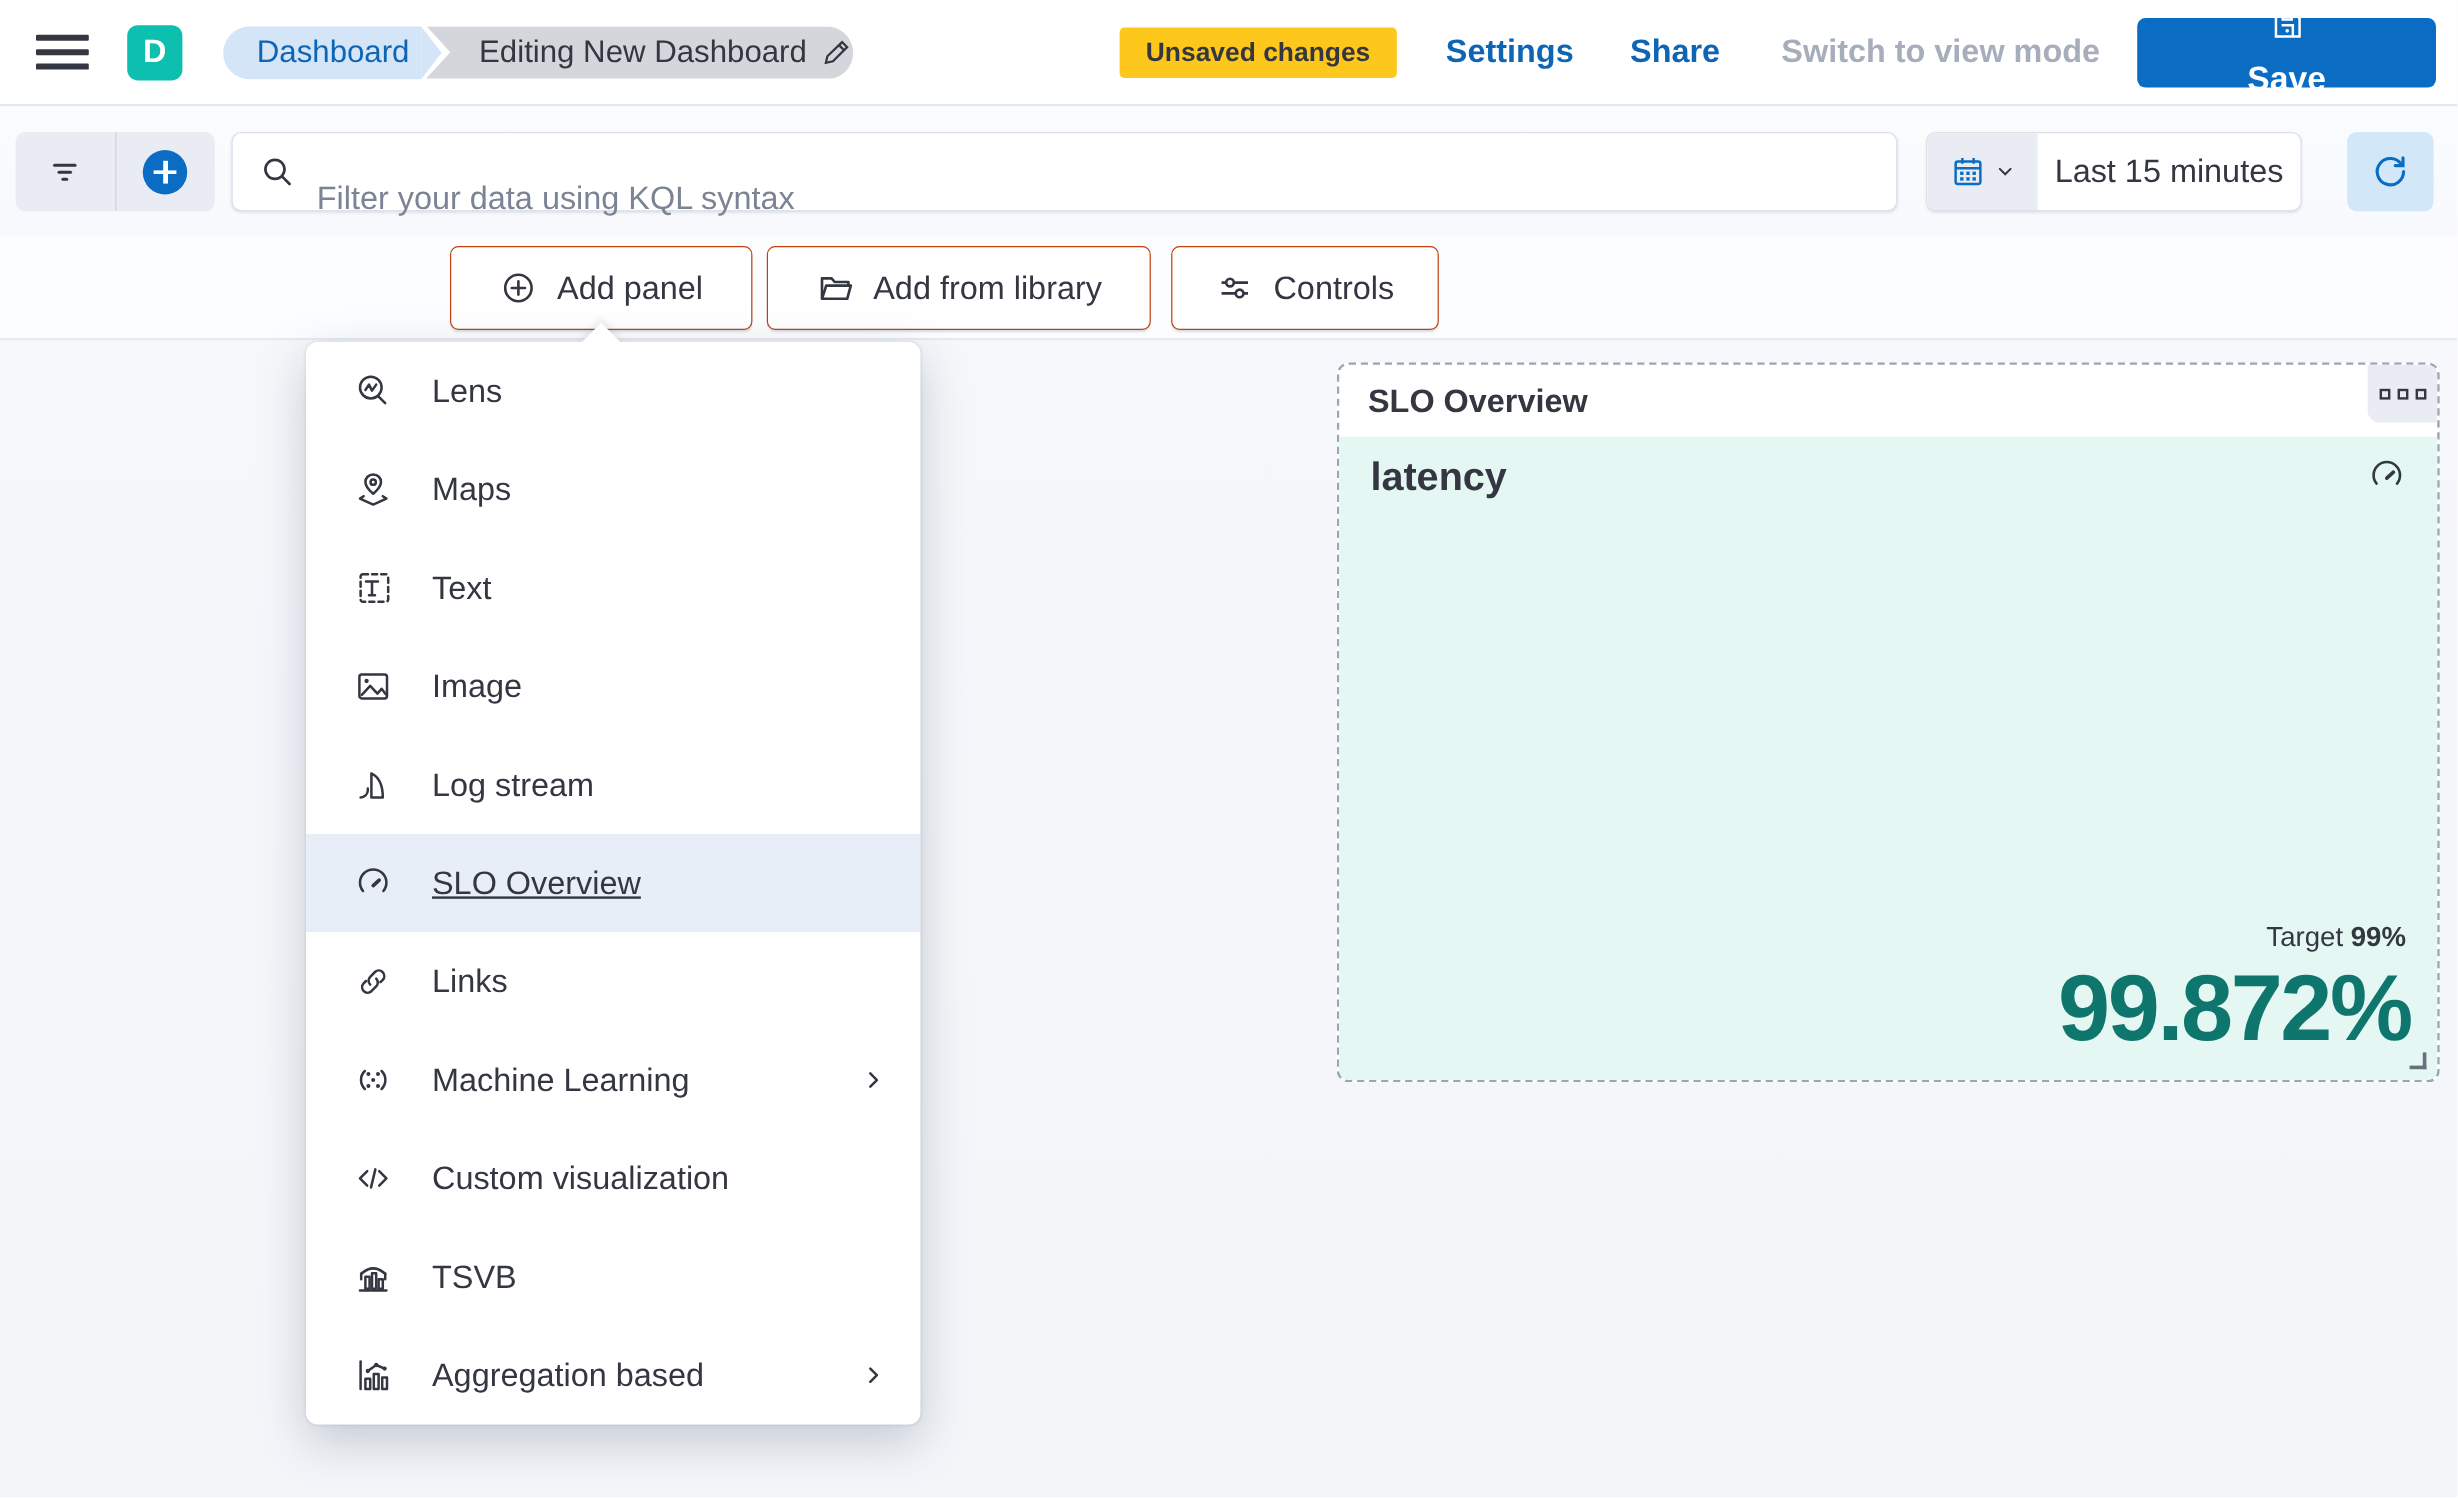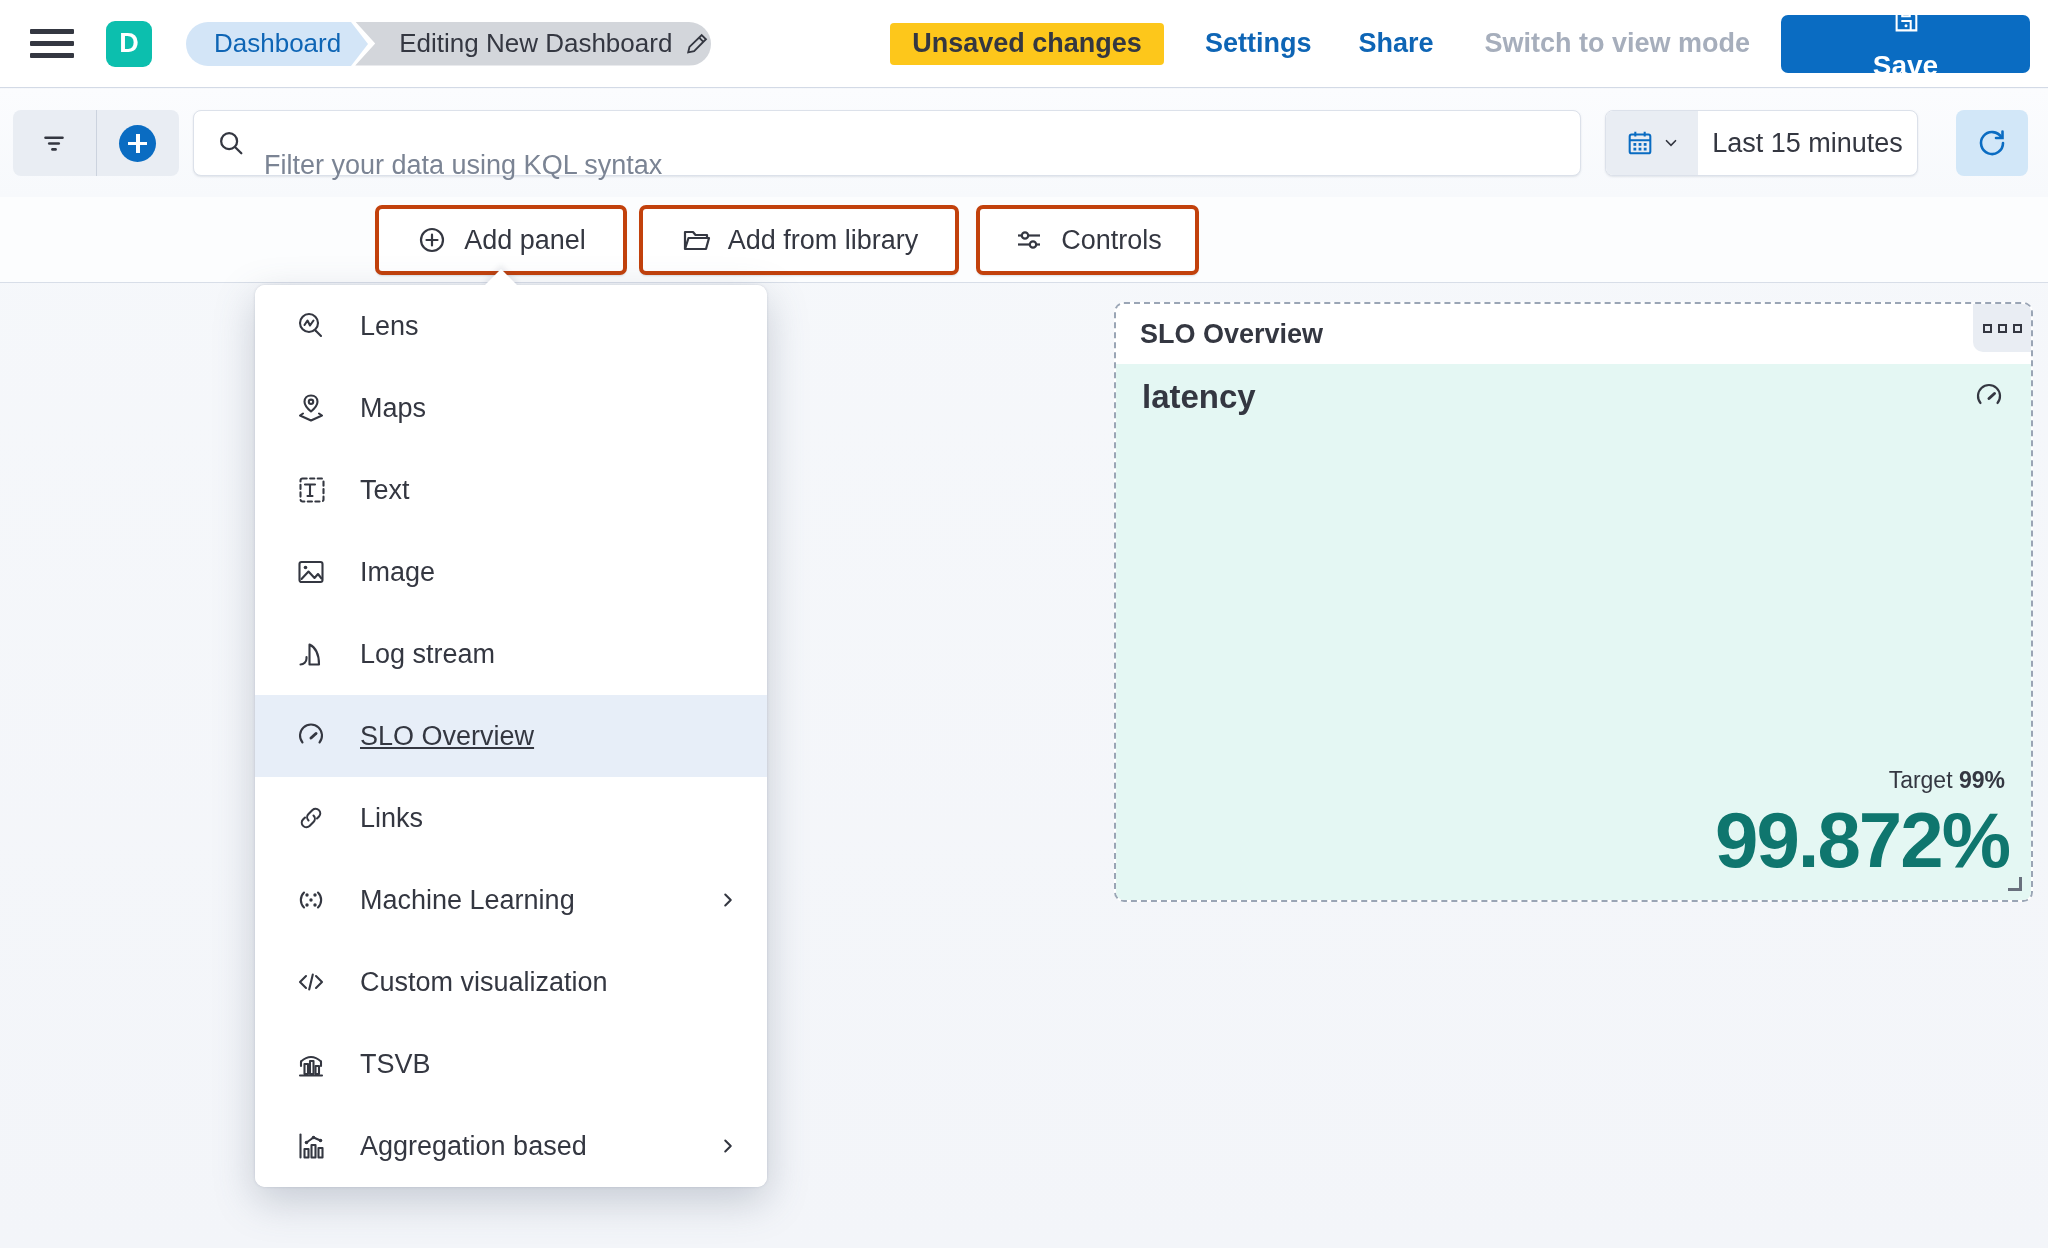--- a/index.html
+++ b/index.html
@@ -25,21 +25,21 @@
             border-top:22px solid transparent; border-bottom:22px solid transparent;
             border-left:17px solid #d3e5f7; }
   .crumb2 { position:relative; height:44px; margin-left:4px; width:356px; border-radius:0 22px 22px 0;
             overflow:hidden; cursor:pointer; }
   .crumb2 .shape { position:absolute; inset:0; background:#d3d6db;
             clip-path:polygon(0 0,100% 0,100% 100%,0 100%,20px 50%); }
   .crumb2 .inner { position:relative; height:100%; display:flex; align-items:center;
             padding:0 20px 0 44px; gap:12px; }
   .crumb2 .lbl { font-size:26px; font-weight:500; color:#343741; white-space:nowrap; }
   .header-right { margin-left:auto; display:flex; align-items:center; margin-right:18px; }
-  .badge-unsaved { background:#fdc71b; color:#343741; font-size:27px; font-weight:600;
+  .badge-unsaved { background:#fdc71b; color:#343741; font-size:22px; font-weight:600;
             height:42px; display:flex; align-items:center; padding:0 22px; border-radius:4px; }
   .hlink { font-size:27px; font-weight:600; color:#0e65b5; background:none; border:none;
             cursor:pointer; font-family:inherit; }
   .hlink.disabled { color:#a6aebc; cursor:default; }
   .ml41 { margin-left:41px; } .ml47 { margin-left:47px; } .ml51 { margin-left:51px; }
   .btn-save { margin-left:31px; width:249px; height:58px; background:#0a6cc2; color:#fff;
             border:none; border-radius:7px; font-size:28px; font-weight:600; font-family:inherit;
             display:flex; align-items:center; justify-content:center; gap:14px; cursor:pointer;flex-direction:column; }
 
   
@@ -72,21 +72,21 @@
   .btn-refresh { left:1956px; width:72px; background:#d2e7f8; border:none; border-radius:8px;
             display:flex; align-items:center; justify-content:center; cursor:pointer; }
 
   
   .toolbar { position:absolute; top:197px; left:0; right:0; height:86px; background:#fcfdfe;
             border-bottom:1px solid #d8dee8; }
   .tbtn { position:absolute; top:8px; height:70px; border-radius:7px; font-size:27px;
             font-family:inherit; display:flex; align-items:center; justify-content:center;
             gap:16px; cursor:pointer; }
   .tbtn.primary { background:#0a6cc2; color:#fff; border:none; font-weight:600; }
-  .tbtn.plain { background:#fff; color:#343741; border:4px solid #c2410c; font-weight:500;
+  .tbtn.plain { background:#fff; color:#343741; border:1px solid #c2410c; font-weight:500;
             box-shadow:0 2px 2px -1px rgba(152,162,179,.35); }
   .tb-create { left:13px; width:353px; }
   .tb-addpanel { left:375px; width:252px; }
   .tb-library { left:639px; width:320px; }
   .tb-controls { left:976px; width:223px; }
 
   
   .add-menu { position:absolute; left:255px; top:285px; width:512px; background:#fff;
             border-radius:10px; box-shadow:0 14px 40px rgba(80,92,115,.28), 0 0 3px rgba(80,92,115,.2);
             z-index:20; }

